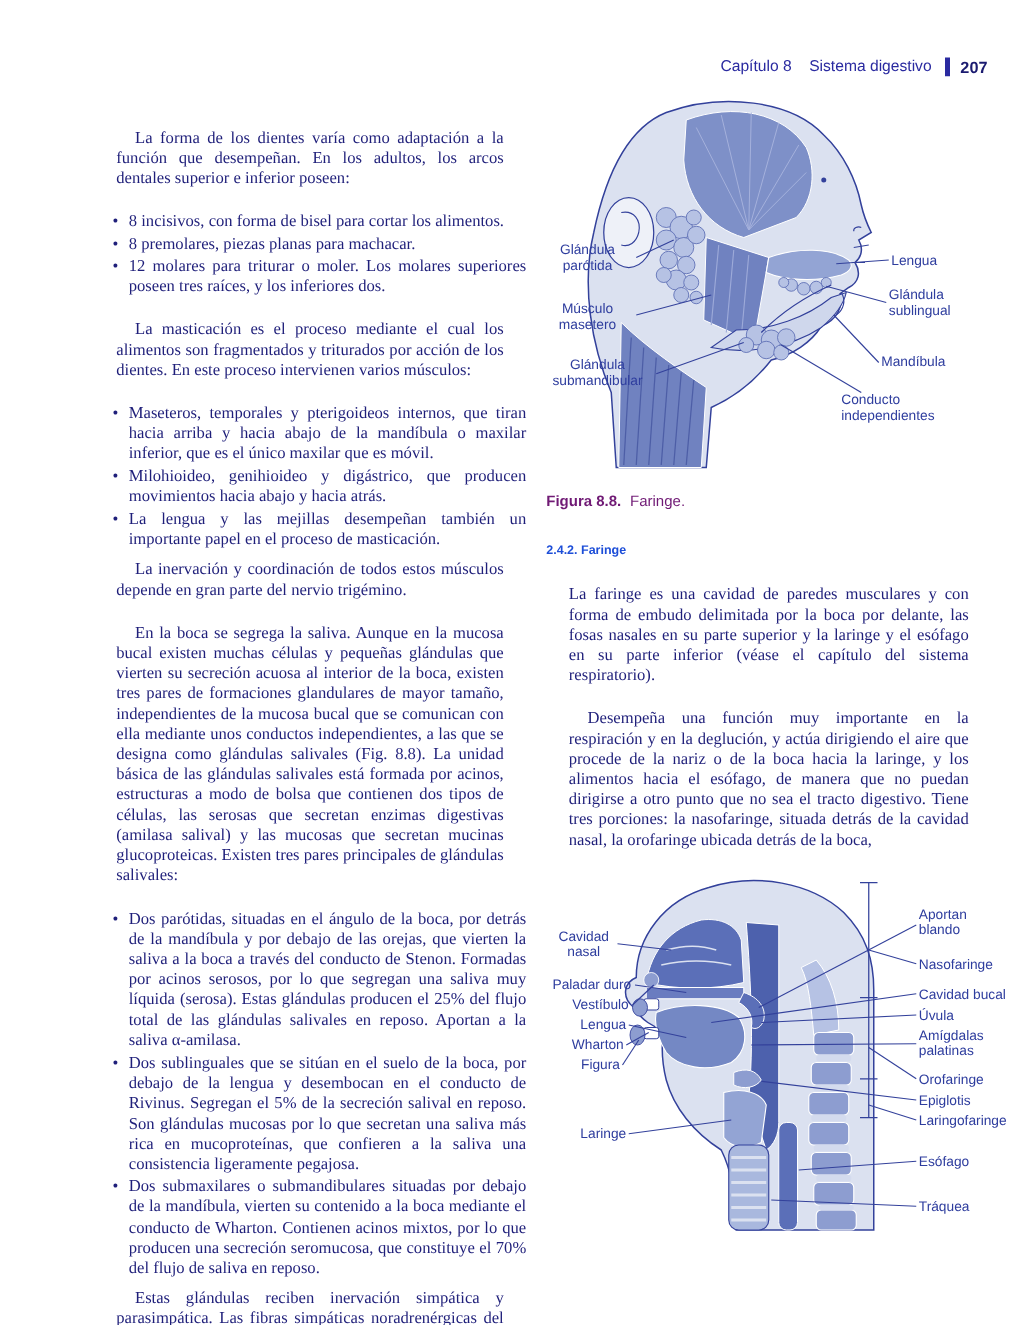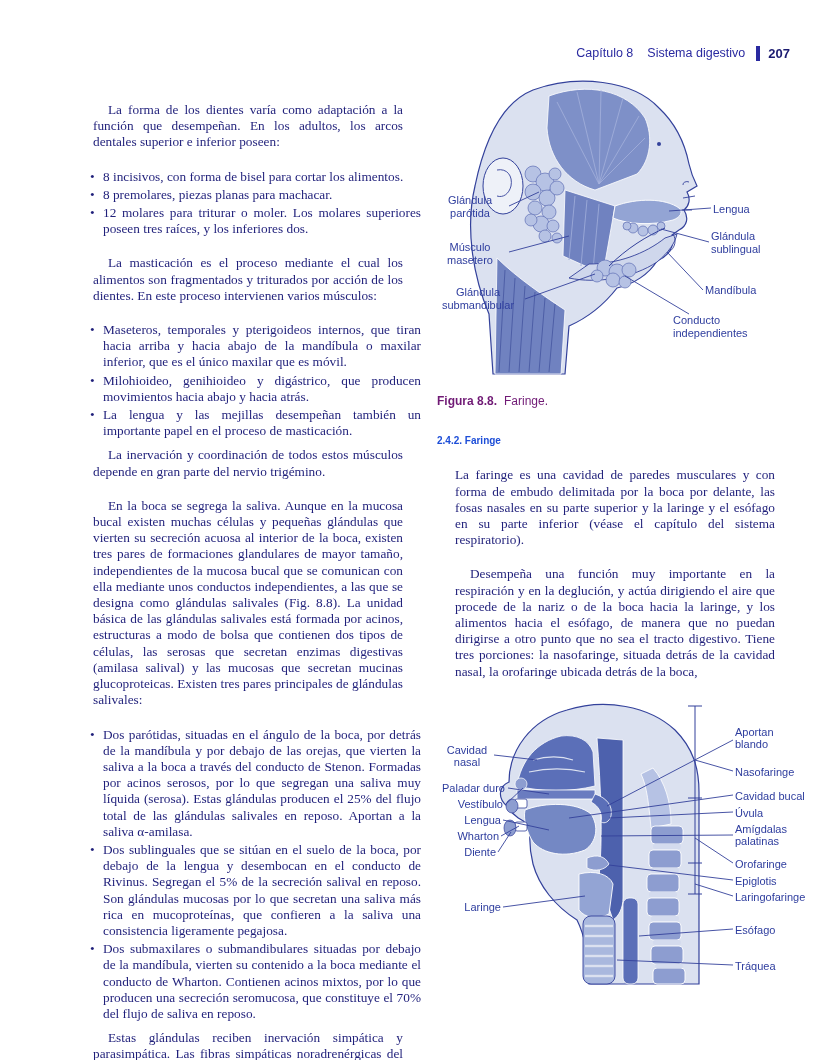--- a/index.html
+++ b/index.html
@@ -267,21 +267,21 @@
           <line x1="296" y1="198" x2="258" y2="186"></line>
           <line x1="296" y1="231" x2="202" y2="238"></line>
           <line x1="296" y1="267" x2="180" y2="262"></line>
         </g>
       </svg>
       <div class="fig-label fl-r" style="left:6px;top:46px;width:48px">Cavidad nasal</div>
       <div class="fig-label nw" style="right:288px;top:84px">Paladar duro</div>
       <div class="fig-label nw" style="right:290px;top:100px">Vestíbulo</div>
       <div class="fig-label nw" style="right:292px;top:116px">Lengua</div>
       <div class="fig-label nw" style="right:294px;top:132px">Wharton</div>
-      <div class="fig-label nw" style="right:297px;top:148px">Diente</div>
+      <div class="fig-label nw" style="right:297px;top:148px">Figura</div>
       <div class="fig-label nw" style="right:292px;top:203px">Laringe</div>
       <div class="fig-label" style="left:298px;top:28px;width:56px">Aportan blando</div>
       <div class="fig-label nw" style="left:298px;top:68px">Nasofaringe</div>
       <div class="fig-label nw" style="left:298px;top:92px">Cavidad bucal</div>
       <div class="fig-label nw" style="left:298px;top:109px">Úvula</div>
       <div class="fig-label" style="left:298px;top:125px;width:62px">Amígdalas palatinas</div>
       <div class="fig-label nw" style="left:298px;top:160px">Orofaringe</div>
       <div class="fig-label nw" style="left:298px;top:177px">Epiglotis</div>
       <div class="fig-label nw" style="left:298px;top:193px">Laringofaringe</div>
       <div class="fig-label nw" style="left:298px;top:226px">Esófago</div>

